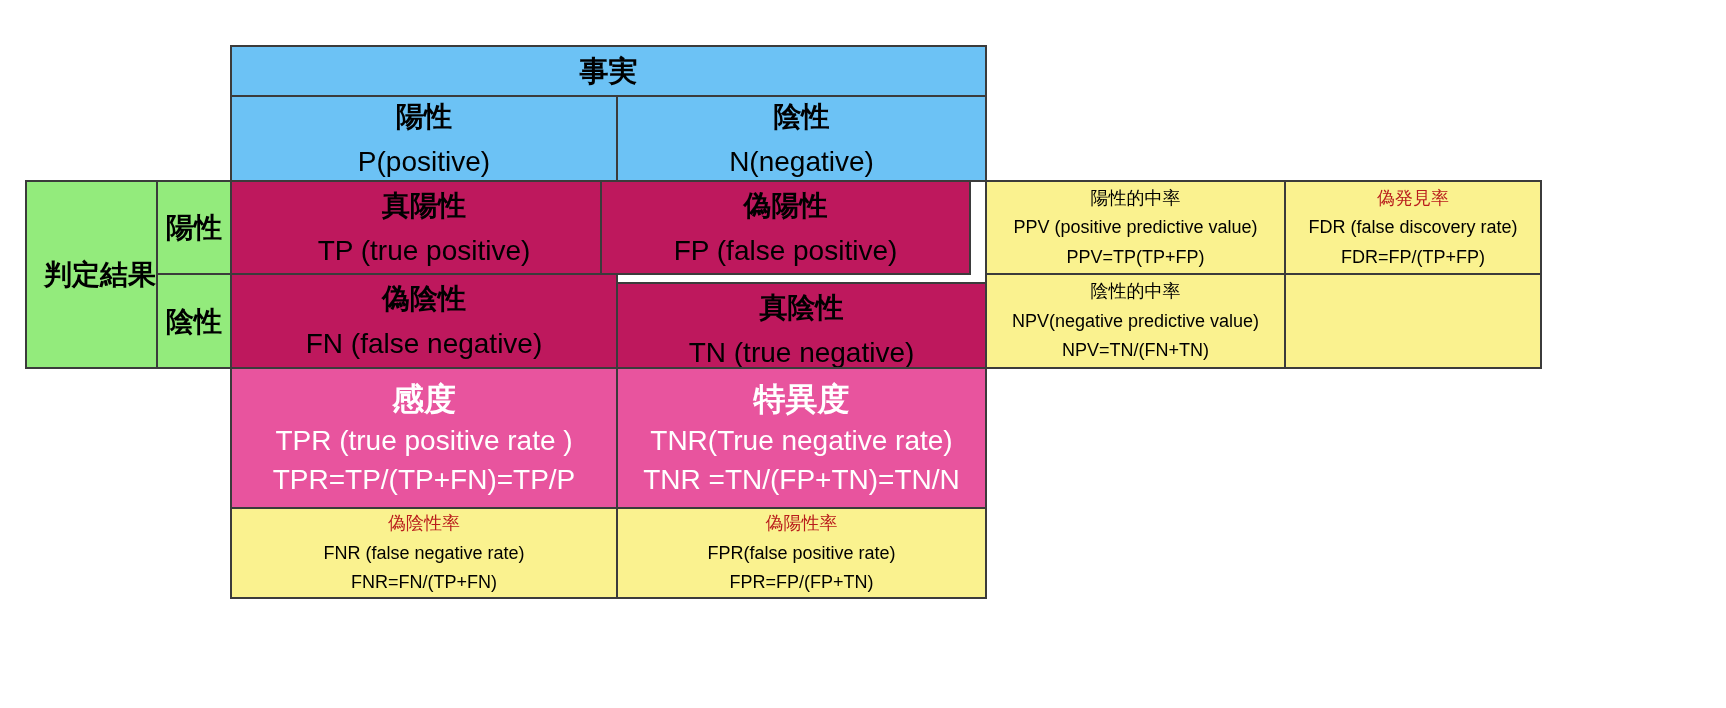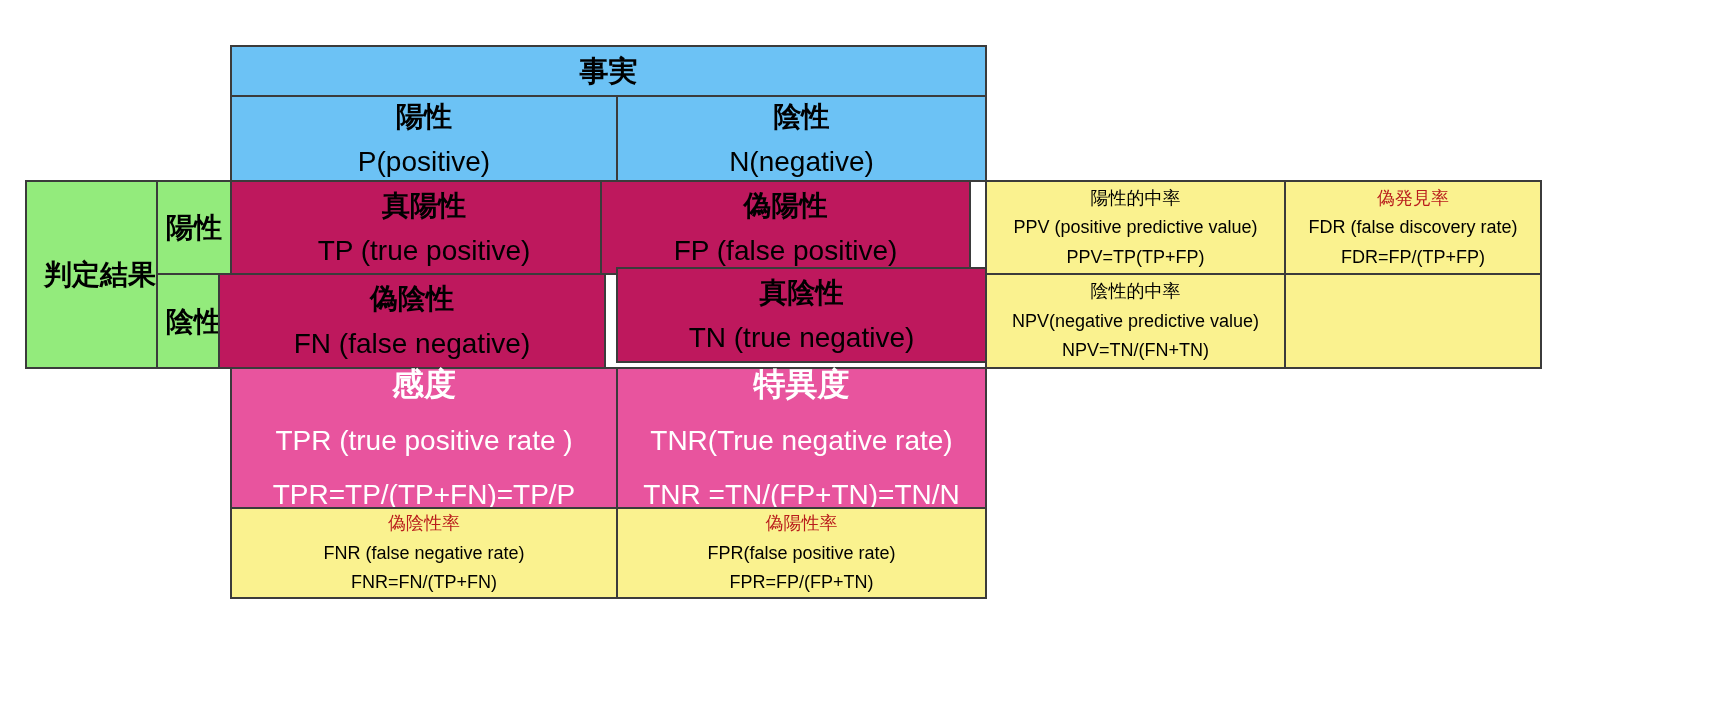--- a/index.html
+++ b/index.html
@@ -29,21 +29,21 @@
   .blue   { background: #6cc2f5; }
   .green  { background: #93eb7c; }
   .whitebg{ background: #be185d; }
   .pink   { background: #e8549e; color: #ffffff; }
   .yellow { background: #faf28f; }
 
   .jp-title   { font-weight: bold; font-size: 29px; }
   .jp-head    { font-weight: bold; font-size: 28px; }
   .latin-sub  { font-weight: normal; font-size: 28px; }
   .gap10 { gap: 10px; }
-  .gap8  { gap: 19px; }
+  .gap8  { gap: 4px; }
 
   .pink .metric-title { font-weight: bold; font-size: 32px; color: #ffffff; }
   .pink .metric-line  { font-weight: normal; font-size: 28px; color: #ffffff; }
 
   .small-metric { font-size: 18px; gap: 7px; text-align: right; }
   .small-metric .metric-title { font-size: 18px; }
   .red-title { color: #b91c1c; }
 </style>
 </head>
 <body>
@@ -79,26 +79,26 @@
   <div class="cell whitebg gap10" style="left:230px; top:180px; width:388px; height:95px;">
     <div class="jp-head">真陽性</div>
     <div class="latin-sub">TP (true positive)</div>
   </div>
 
   <div class="cell whitebg gap10" style="left:600px; top:180px; width:371px; height:95px;">
     <div class="jp-head">偽陽性</div>
     <div class="latin-sub">FP (false positive)</div>
   </div>
 
-  <div class="cell whitebg gap10" style="left:218px; top:273px; width:388px; height:96px;">
+  <div class="cell whitebg gap10" style="left:230px; top:273px; width:388px; height:96px;">
     <div class="jp-head">偽陰性</div>
     <div class="latin-sub">FN (false negative)</div>
   </div>
 
-  <div class="cell whitebg gap10" style="left:616px; top:267px; width:371px; height:96px;">
+  <div class="cell whitebg gap10" style="left:616px; top:282px; width:371px; height:96px;">
     <div class="jp-head">真陰性</div>
     <div class="latin-sub">TN (true negative)</div>
   </div>
 
   <div class="cell yellow small-metric" style="left:985px; top:180px; width:301px; height:95px;">
     <div class="metric-title">陽性的中率</div>
     <div>PPV (positive predictive value)</div>
     <div>PPV=TP(TP+FP)</div>
   </div>
 

